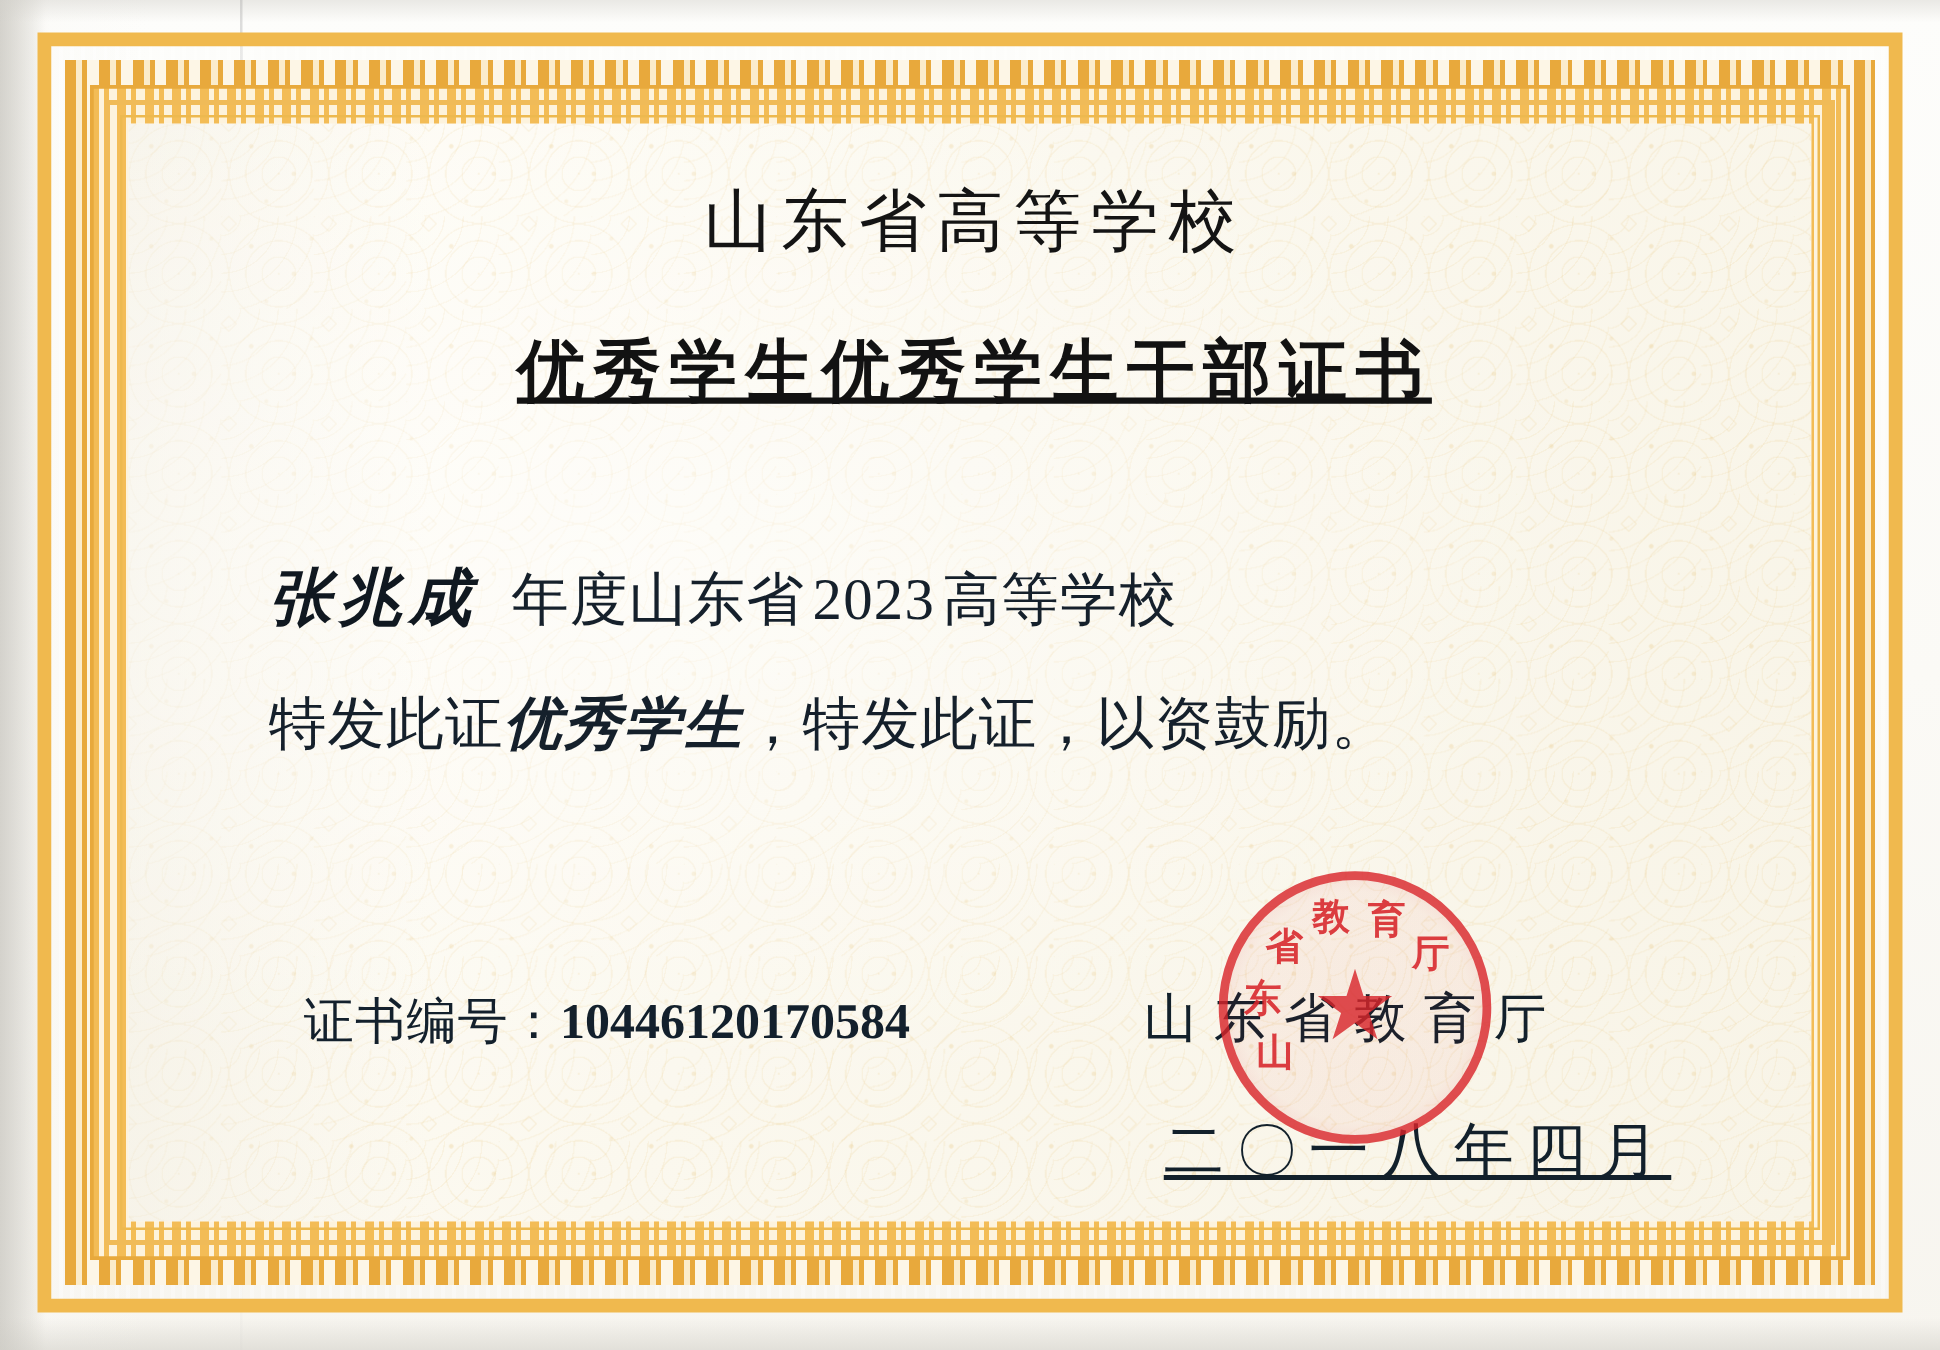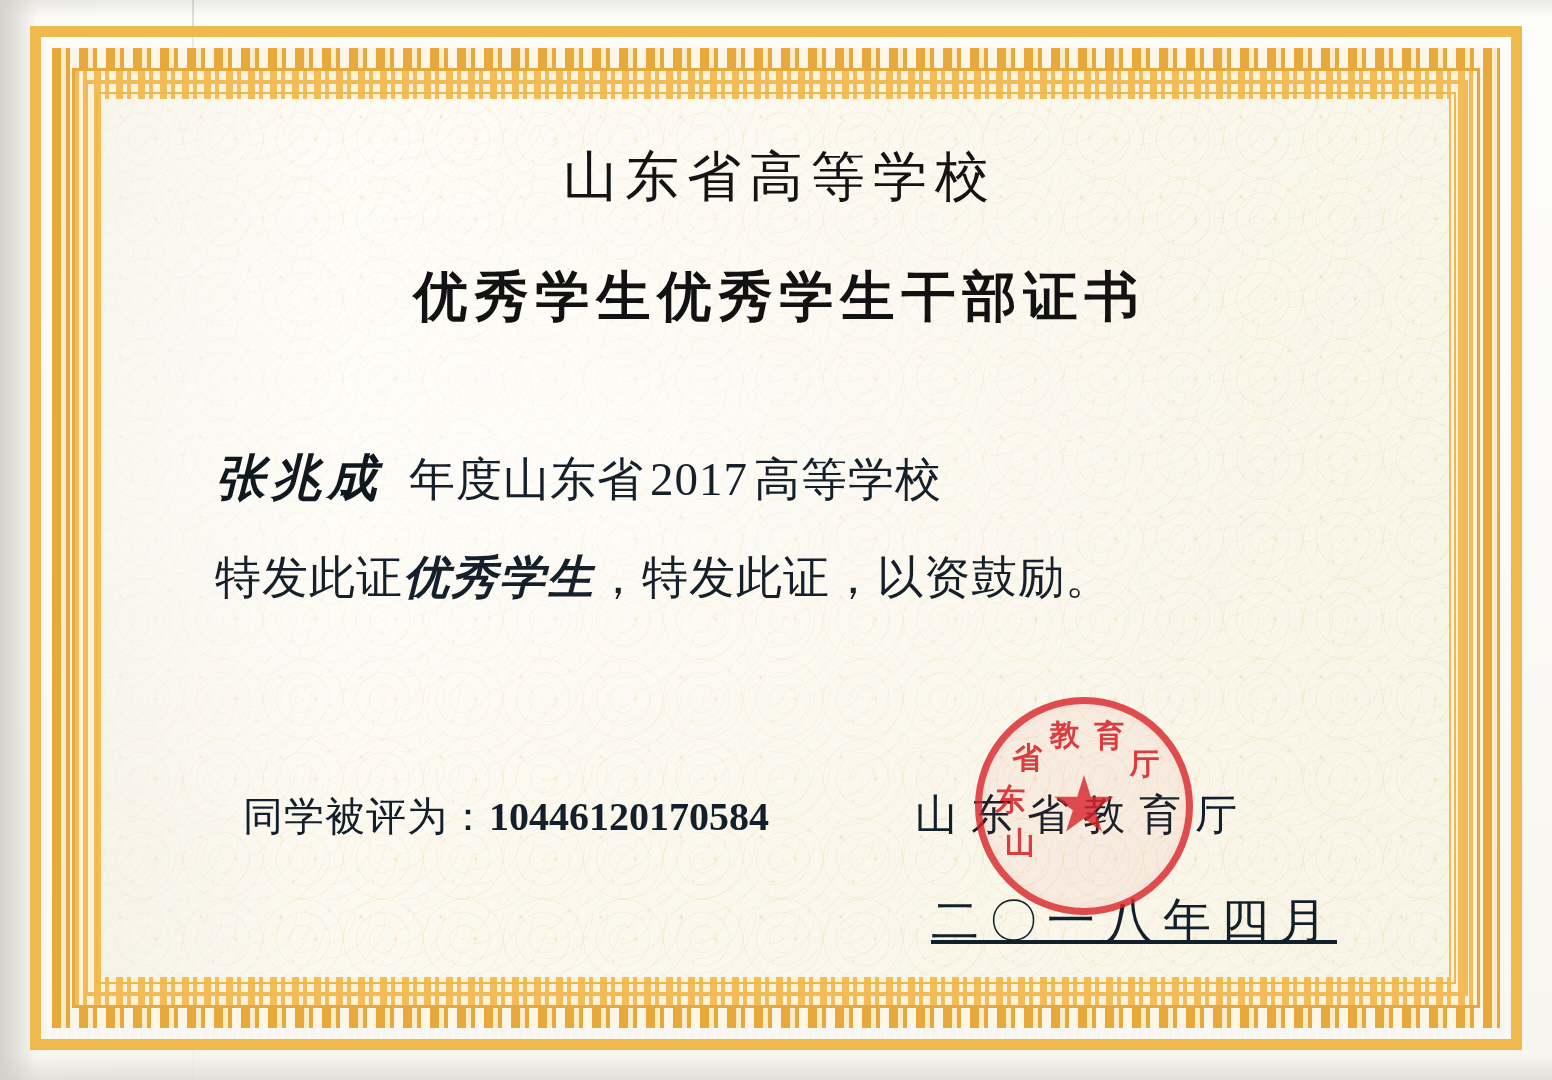--- a/index.html
+++ b/index.html
@@ -157,20 +157,21 @@
     position: absolute;
     top: 162px;
     left: 0; right: 0;
     text-align: center;
     font-family: "DejaVu Sans", "Liberation Sans", sans-serif;
     font-weight: bold;
     font-size: 54px;
     letter-spacing: 7px;
     color: #121212;
     text-indent: 7px;
+    text-decoration: underline;
   }
 
   .body-text {
     position: absolute;
     top: 330px;
     left: 112px;
     width: 1140px;
     font-family: "DejaVu Serif", "Liberation Serif", serif;
     font-size: 46px;
     line-height: 98px;
@@ -308,29 +309,29 @@
   <div class="field-vignette"></div>
 
   <div class="content">
 
     <div class="title-line1">山东省高等学校</div>
 
     <div class="title-line2">优秀学生优秀学生干部证书</div>
 
     <div class="body-text">
       <div class="body-line">
-        <span class="name-hand">张兆成</span><span>年度山东省</span><span class="year-num">2017</span><span>高等学校</span>
+        <span class="name-hand">张兆成</span><span>年度山东省</span><span class="year-num">2023</span><span>高等学校</span>
       </div>
       <div class="body-line">
         <span>特发此证</span><span class="award-hand">优秀学生</span><span>，特发此证，以资鼓励。</span>
       </div>
     </div>
 
     <div class="cert-number">
-      <span>同学被评为：</span><span class="num">10446120170584</span>
+      <span>证书编号：</span><span class="num">10446120170584</span>
     </div>
 
     <div class="issuer">山东省教育厅</div>
 
     <div class="issue-date">二〇一八年四月</div>
 
     <div class="seal-smudge"></div>
 
     <div class="seal">
       <div class="ring"></div>

